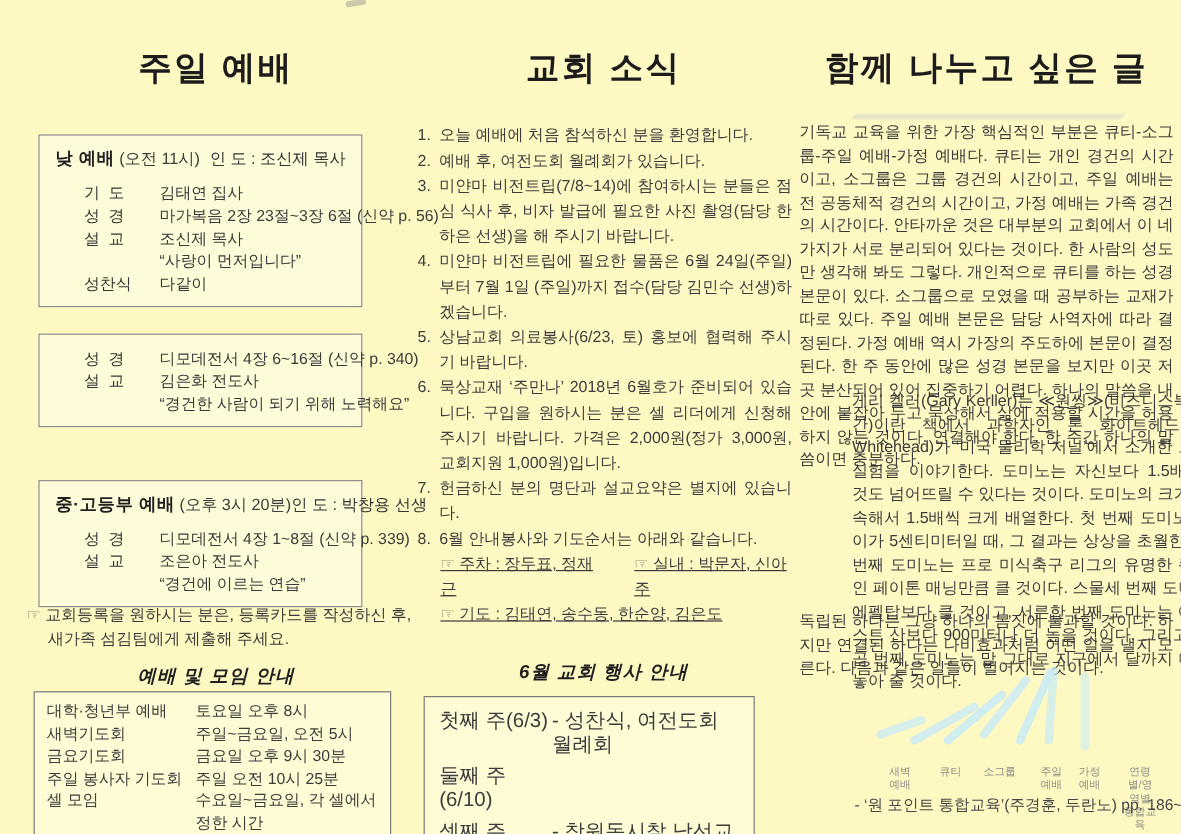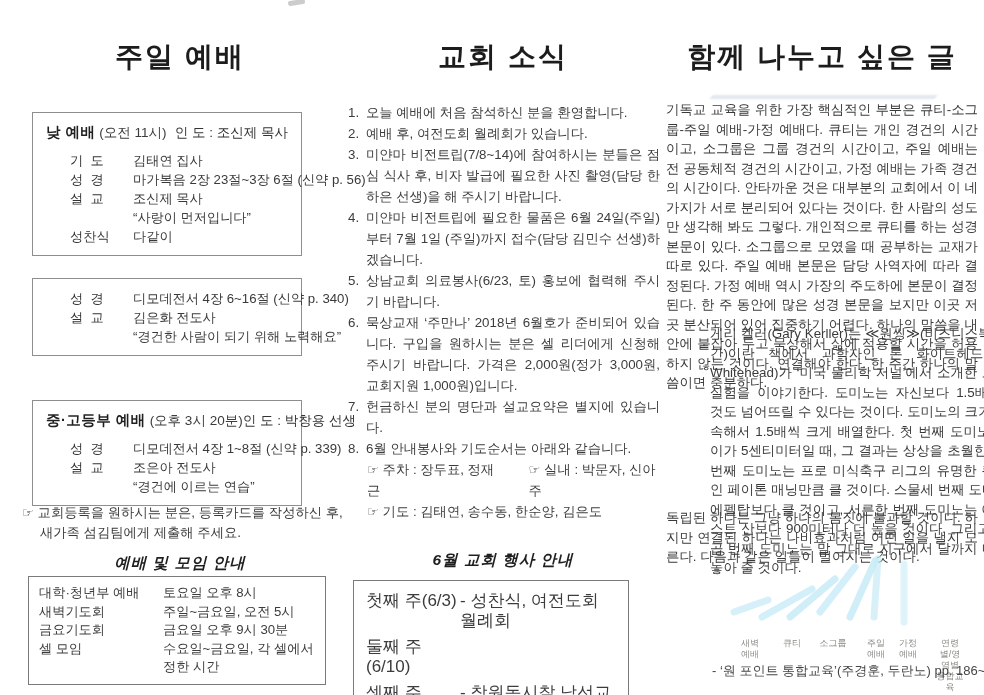--- a/index.html
+++ b/index.html
@@ -1,17 +1,17 @@
 <!DOCTYPE html>
 <html><head>
 <meta charset="utf-8">
 <style>
   html,body{margin:0;padding:0;}
   body{width:984px;height:695px;background:#e8e6e1;font-family:"Liberation Sans","DejaVu Sans",sans-serif;}
-  .page{position:absolute;left:0;top:0;width:984px;height:695px;background:#ffffff;overflow:hidden;color:#3c3c3c;}
+  .page{position:absolute;left:0;top:0;width:984px;height:695px;background:#fef9c3;overflow:hidden;color:#3c3c3c;}
   .smudge-top{position:absolute;left:288px;top:0;width:17px;height:5px;background:#8f8f8f;opacity:.45;border-radius:2px;transform:rotate(-9deg);}
   .col{position:absolute;top:38px;}
   .col1{left:22px;width:316px;height:650px;}
   .col2{left:346px;width:314px;height:650px;}
   .col3{left:666px;width:312px;height:650px;}
   .sec-title{margin:0;font-size:28px;font-weight:bold;color:#1c1c1c;text-align:center;letter-spacing:2px;}
   
   .svc-box{position:absolute;left:10px;width:270px;border:1px solid #8e8e8e;padding:10px 13px 9px 13px;box-sizing:border-box;background:rgba(255,255,255,0.35);}
   .box1{top:74px;} .box2{top:240px;} .box3{top:362px;}
   .svc-head{display:flex;justify-content:space-between;align-items:center;font-size:13.5px;margin-bottom:9px;}
@@ -26,21 +26,21 @@
   .sched-title{top:515px;}
   .sched-table{position:absolute;top:538px;left:6px;width:298px;border:1px solid #7a7a7a;padding:7px 10px;box-sizing:border-box;background:rgba(255,255,255,0.3);}
   .sched-row{display:flex;font-size:13.2px;line-height:18.6px;}
   .sched-label{width:124px;flex:none;}
   
   .news-list{position:absolute;top:64px;left:2px;width:312px;}
   .news-item{display:flex;font-size:13.3px;line-height:21px;}
   .news-num{width:18px;flex:none;}
   .news-text{flex:1;text-align:justify;}
   .news-sub{margin-left:19px;font-size:13.3px;line-height:21px;}
-  .news-sub-row{display:flex;gap:30px;}
+  .news-sub-row{display:flex;gap:30px;text-decoration:underline;}
   .ev-wrap{position:absolute;top:512px;left:0;width:100%;}
   .ev-title{position:static;margin-bottom:9px;}
   .ev-box{border:1px solid #7a7a7a;width:276px;margin:0 auto 0 7px;padding:10px 12px;box-sizing:border-box;background:rgba(255,255,255,0.3);}
   .ev-row{display:flex;font-size:17px;line-height:20px;margin-bottom:6px;}
   .ev-row:last-child{margin-bottom:0;}
   .ev-week{width:94px;flex:none;}
   .ev-lines{flex:1;}
   
   .title-smudge{position:absolute;top:57px;left:45px;width:225px;height:4px;background:#b7c5d6;opacity:.4;filter:blur(1px);transform:skewX(-35deg);}
   .essay{position:absolute;left:0;width:312px;font-size:13.4px;line-height:19.5px;text-align:justify;margin:0;color:#3a3a3a;}
@@ -131,20 +131,24 @@
         </div>
       <div class="sched-row">
           <span class="sched-label">새벽기도회</span>
           <span>주일~금요일, 오전 5시</span>
         </div>
       <div class="sched-row">
           <span class="sched-label">금요기도회</span>
           <span>금요일 오후 9시 30분</span>
         </div>
       <div class="sched-row">
+          <span class="sched-label">주일 봉사자 기도회</span>
+          <span>주일 오전 10시 25분</span>
+        </div>
+      <div class="sched-row">
           <span class="sched-label">셀 모임</span>
           <span>수요일~금요일, 각 셀에서 정한 시간</span>
         </div>
     </div>
   </section>
 
   <section class="col col2">
     <h1 class="sec-title">교회 소식</h1>
 
     <div class="news-list">

